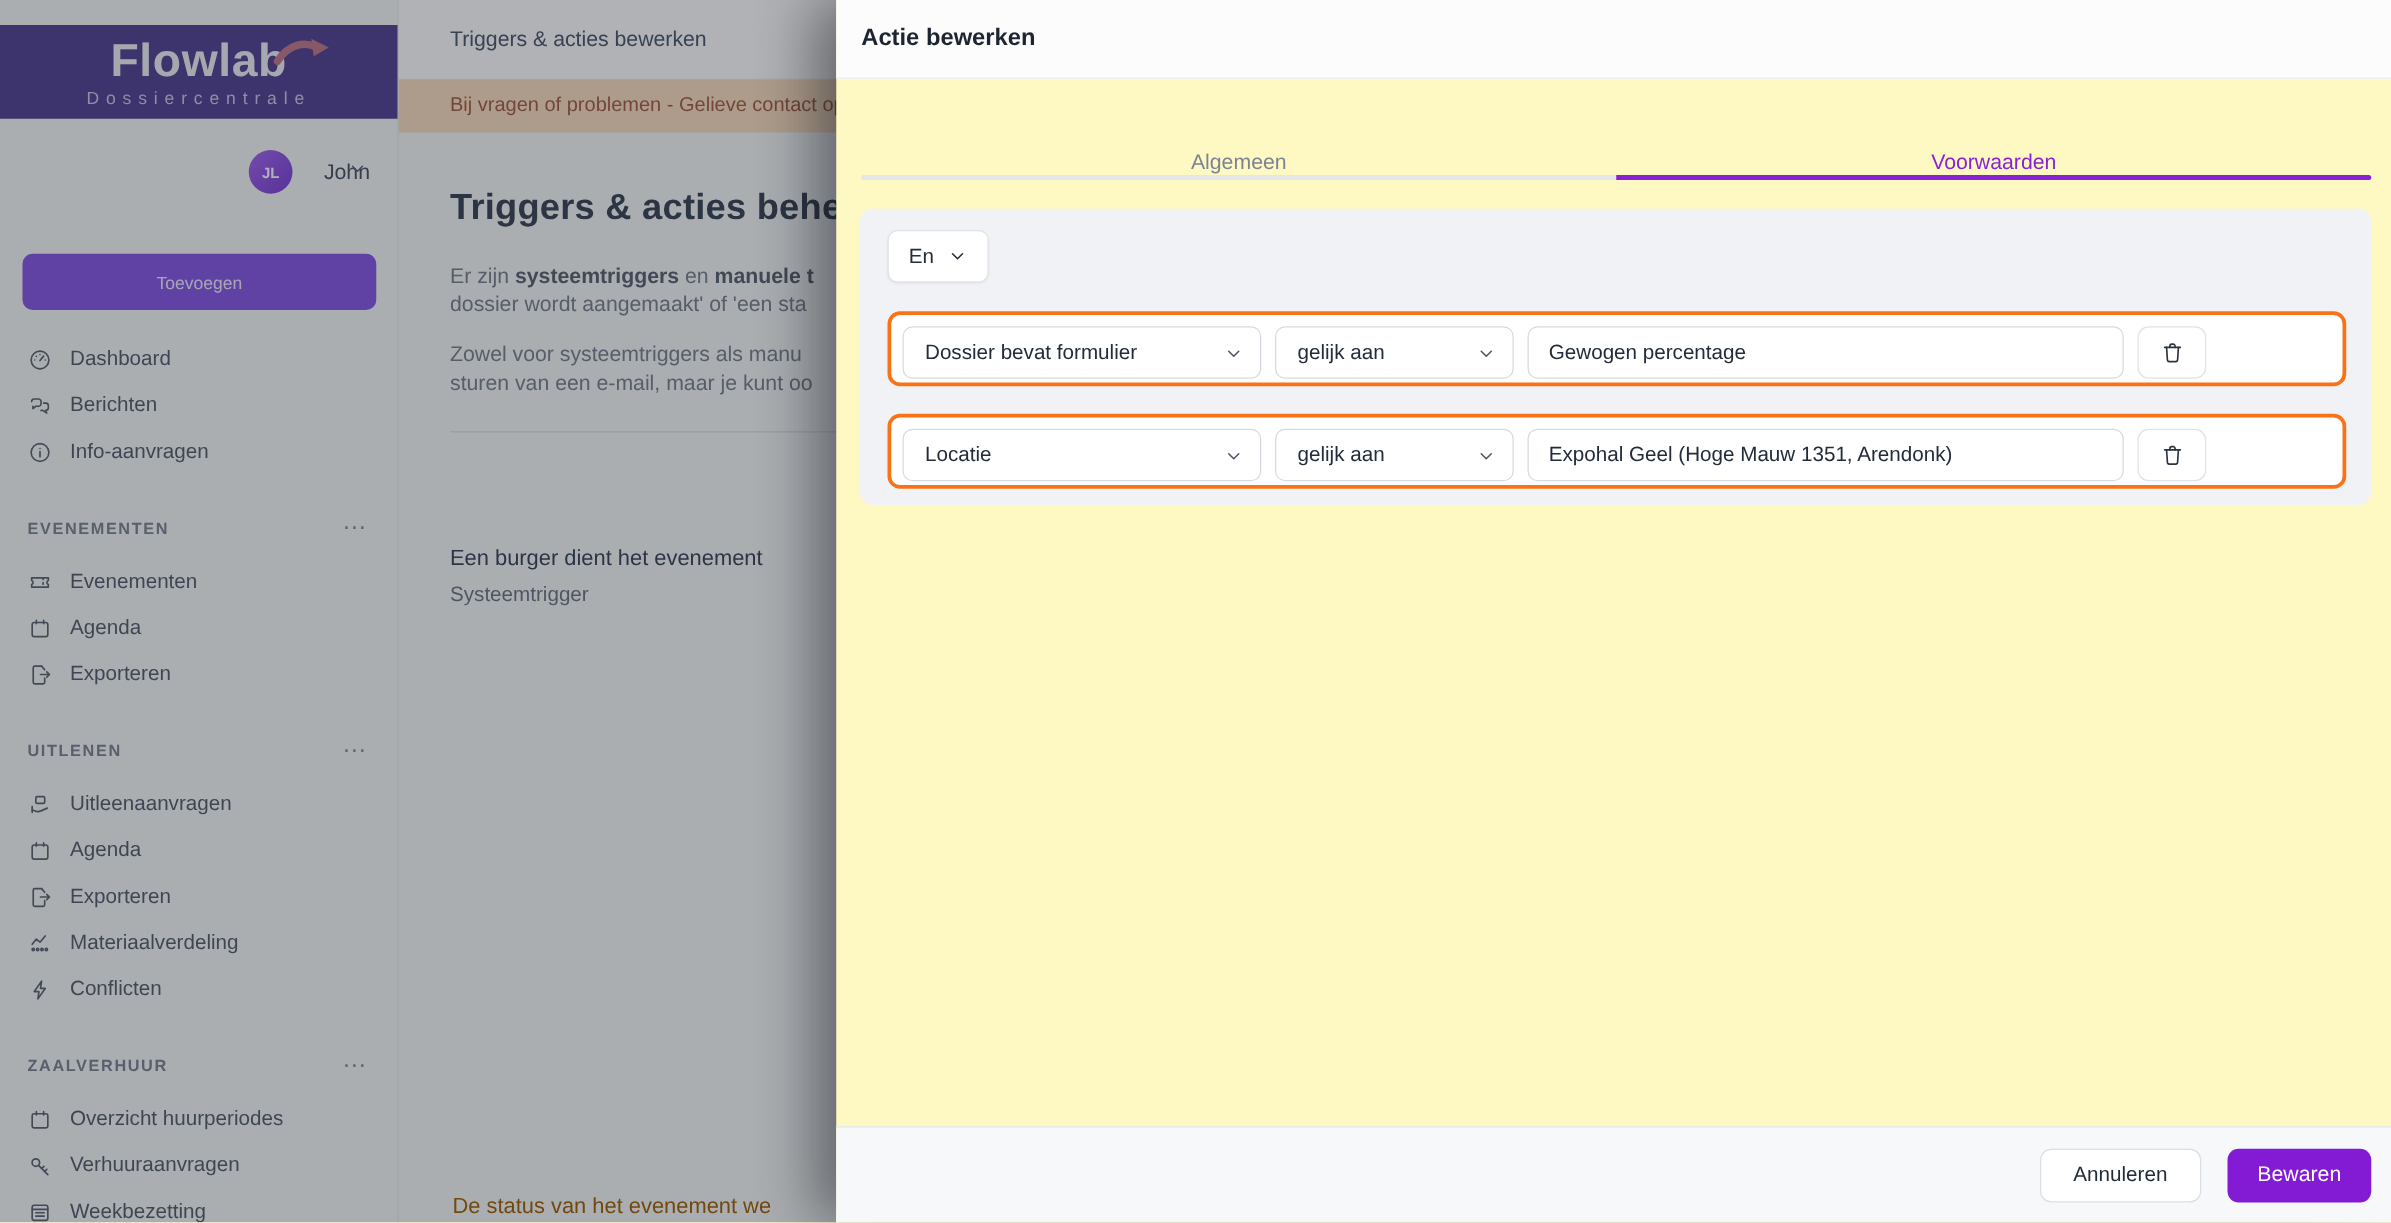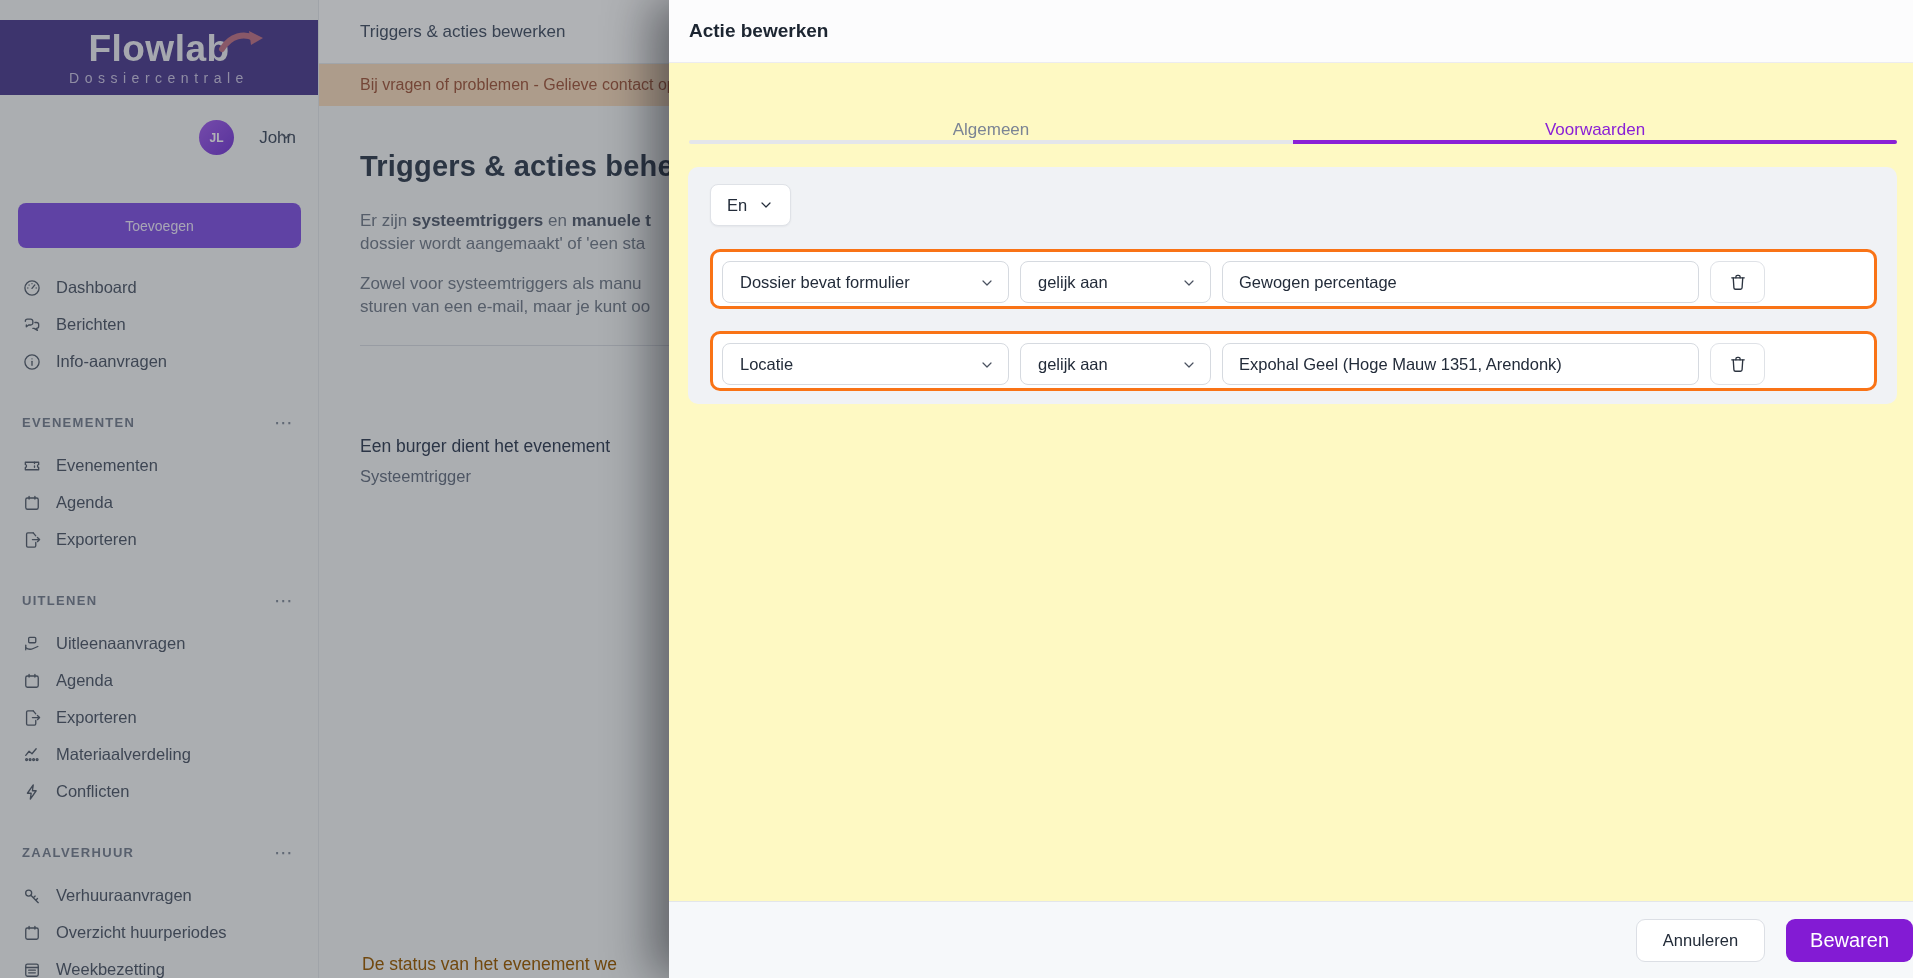--- a/index.html
+++ b/index.html
@@ -77,23 +77,23 @@
 
   .cond-row { background:#fff; border:3px solid #f97316; border-radius:10px; padding:9px; display:flex; gap:11px; height:60px; }
   .cond-row + .cond-row { margin-top:22px; }
   .select { position:relative; height:42px; background:#fff; border:1px solid #d6dae0; border-radius:8px; display:flex; align-items:center; padding:0 36px 0 17px; font-size:16.5px; color:#232c3a; cursor:pointer; }
   .select .chev { position:absolute; right:13px; top:13px; color:#4a5260; }
   .sel-field { width:287px; }
   .sel-op { width:191px; }
   .val-input { width:477px; height:42px; border:1px solid #d6dae0; border-radius:8px; padding:0 16px; font-size:16.5px; color:#232c3a; font-family:inherit; background:#fff; outline:none; }
   .trash-btn { width:55px; height:42px; background:#fff; border:1px solid #dfe2e7; border-radius:9px; display:flex; align-items:center; justify-content:center; color:#2c3440; cursor:pointer; }
 
-  .modal-footer { position:absolute; left:0; right:0; bottom:0; height:77px; background:#f6f8fa; border-top:1px solid #e3e6ea; display:flex; align-items:center; justify-content:flex-end; gap:21px; }
+  .modal-footer { position:absolute; left:0; right:0; bottom:0; height:77px; background:#f6f8fa; border-top:1px solid #e3e6ea; display:flex; align-items:center; justify-content:flex-end; gap:21px; padding-right:16px; }
   .cancel-btn { height:43px; padding:0 26px; background:#fff; border:1px solid #dcdfe5; border-radius:9px; font-size:16.5px; color:#222b38; font-family:inherit; cursor:pointer; }
-  .save-btn { height:43px; padding:0 24px; background:#831bd4; border:none; border-radius:9px; font-size:20px; font-weight:500; color:#fff; font-family:inherit; cursor:pointer; }
+  .save-btn { height:43px; padding:0 24px; background:#831bd4; border:none; border-radius:9px; font-size:17px; font-weight:500; color:#fff; font-family:inherit; cursor:pointer; }
 
   svg.ic { width:20px; height:20px; stroke:currentColor; fill:none; stroke-width:1.6; stroke-linecap:round; stroke-linejoin:round; }
   svg.chev-s { width:16px; height:16px; stroke:currentColor; fill:none; stroke-width:1.8; stroke-linecap:round; stroke-linejoin:round; }
 </style>
 </head>
 <body>
 
 <div class="app">
 
   <div class="sidebar">
@@ -217,31 +217,31 @@
           </svg>
         <span class="nav-label">Conflicten</span>
       </div>
 
       <div class="section-head">
         <span class="section-title">ZAALVERHUUR</span>
         <span class="section-dots">⋯</span>
       </div>
       <div class="nav-item">
         <svg class="ic" viewBox="0 0 24 24">
+            <rect x="4.5" y="6" width="15" height="13.5" rx="2"></rect>
+            <path d="M8.5 4v3.2M15.5 4v3.2"></path>
+          </svg>
+        <span class="nav-label">Overzicht huurperiodes</span>
+      </div>
+      <div class="nav-item">
+        <svg class="ic" viewBox="0 0 24 24">
             <circle cx="8" cy="8.5" r="3.6"></circle>
             <path d="M10.6 11.1L19.5 20M16.5 17l2.1-2.1M13.7 14.2l2.1-2.1"></path>
           </svg>
         <span class="nav-label">Verhuuraanvragen</span>
-      </div>
-      <div class="nav-item">
-        <svg class="ic" viewBox="0 0 24 24">
-            <rect x="4.5" y="6" width="15" height="13.5" rx="2"></rect>
-            <path d="M8.5 4v3.2M15.5 4v3.2"></path>
-          </svg>
-        <span class="nav-label">Overzicht huurperiodes</span>
       </div>
       <div class="nav-item">
         <svg class="ic" viewBox="0 0 24 24">
             <rect x="4.5" y="5" width="15" height="14.5" rx="2"></rect>
             <path d="M4.5 9h15M8 12.2h8M8 15.4h8"></path>
           </svg>
         <span class="nav-label">Weekbezetting</span>
       </div>
 
     </div>

